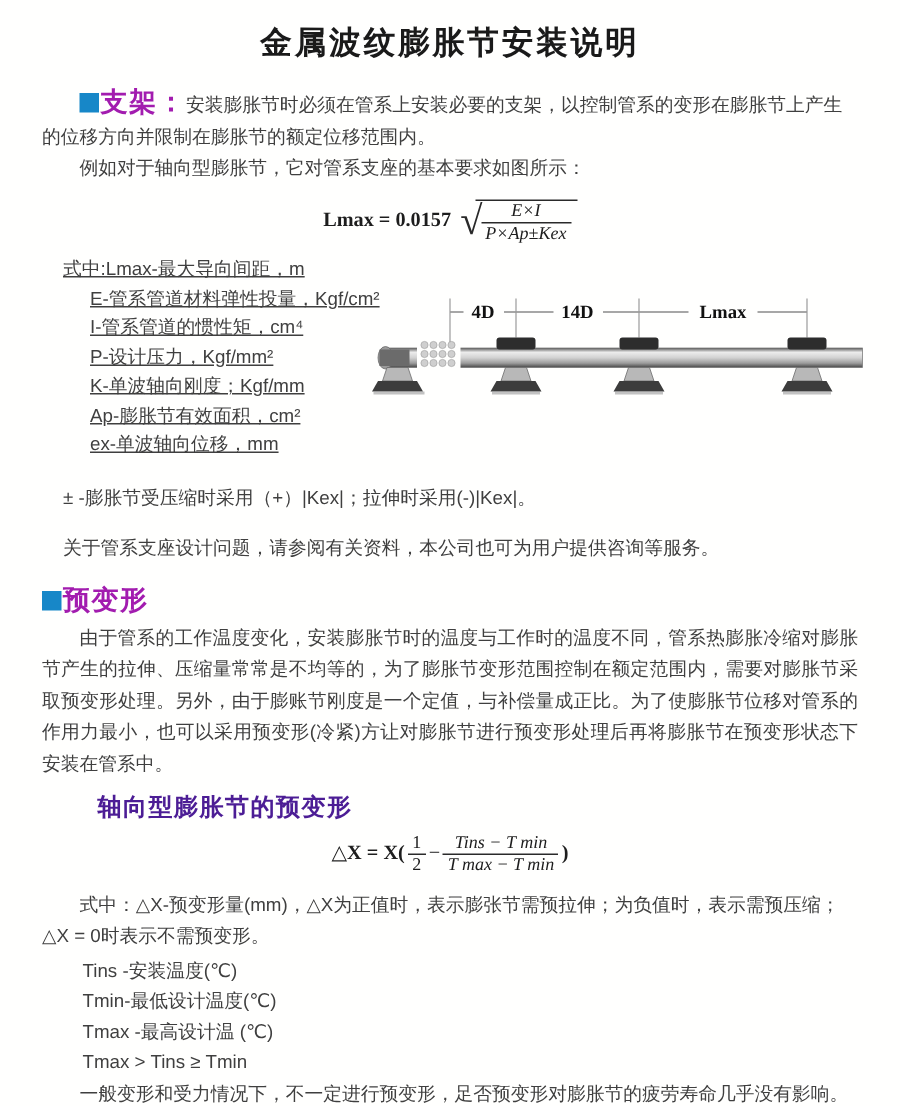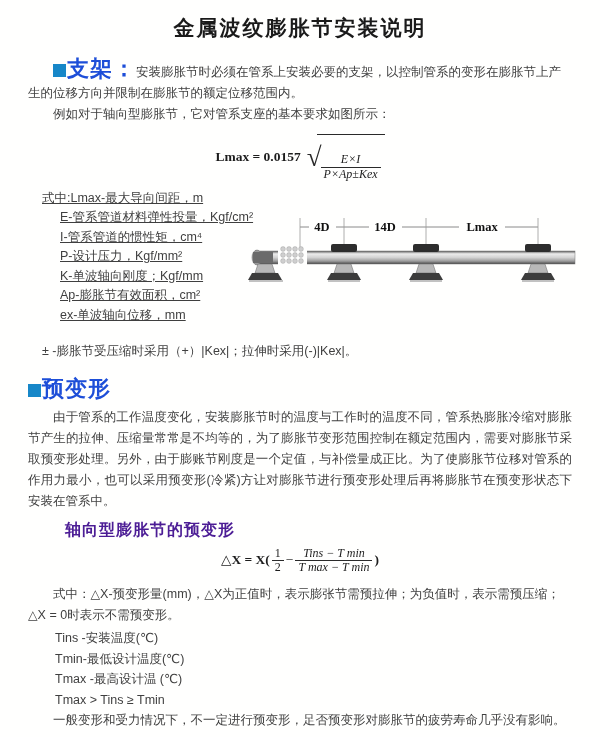--- a/index.html
+++ b/index.html
@@ -6,40 +6,40 @@
   body{
     width:600px;height:737px;background:#fffffe;overflow:hidden;
     font-family:"Liberation Sans","DejaVu Sans",sans-serif;color:#3f3f3f;
   }
   .doc{position:relative;width:600px;height:737px;}
   .title{font-size:21px;font-weight:bold;color:#1a1a1a;text-align:center;
          margin:14px 0 16px;letter-spacing:2px;}
   .para{font-size:12.5px;line-height:21px;margin:0 28px;}
   .indent{text-indent:2em;}
   .justify{text-align:justify;}
-  .sec-head{color:#1d4ed8;font-size:22px;font-weight:bold;letter-spacing:1px;}
+  .sec-head{color:#a21caf;font-size:18px;font-weight:bold;letter-spacing:1px;}
   .sq{display:inline-block;width:13px;height:13px;background:#1787c8;
       margin-right:1px;vertical-align:-1px;}
   .sec-block{margin:12px 0 3px 28px;}
   .sub-head{color:#4c1d95;font-weight:bold;}
   .sub-head.axial{font-size:16px;margin:8px 0 4px 65px;letter-spacing:1px;}
   .formula-row{font-family:"Liberation Serif","DejaVu Serif",serif;
                font-size:13.5px;color:#1d1d1d;text-align:center;}
   .formula-row.lmax{margin:9px 0 7px;}
   .formula-row.ax{margin:6px 0 9px;}
   .f-bold{font-weight:bold;}
   .f-it{font-style:italic;}
   .frac{display:inline-block;vertical-align:middle;text-align:center;
         font-size:12px;line-height:1.15;margin:0 2px;}
   .frac .num{display:block;padding:0 3px;border-bottom:1px solid #2a2a2a;}
   .frac .den{display:block;padding:0 3px;}
   .radical{font-size:27px;font-weight:400;vertical-align:middle;
            margin-left:6px;margin-right:-5px;color:#2a2a2a;}
   .radicand{display:inline-block;vertical-align:middle;
-            border-top:1.4px solid #2a2a2a;padding:18px 2px 0 2px;}
+            border-top:1.4px solid #2a2a2a;padding:0 2px 0 2px;}
   .vars{position:relative;margin-top:4px;height:140px;text-decoration:underline;}
   .var-line{font-size:12.5px;line-height:19.5px;margin-left:42px;white-space:nowrap;}
   .var-line.sub{margin-left:60px;}
   .note-line{font-size:12.5px;line-height:21px;margin:12px 28px 0 42px;}
   .diagram{position:absolute;top:18px;right:8px;}
   .defs-block{margin:2px 0 0 0;}
   .def-line{font-size:12.5px;line-height:20.5px;margin-left:55px;}
 </style>
 </head>
 <body>
@@ -129,20 +129,21 @@
       <g>
         <rect x="278" y="37" width="26" height="8" rx="2" fill="#2d2d2d"></rect>
         <polygon points="284,57 298,57 301,66 281,66" fill="#b8b8b8" stroke="#666" stroke-width="0.5"></polygon>
         <polygon points="278,66 304,66 308,73 274,73" fill="#3c3c3c"></polygon>
         <rect x="275" y="73" width="32" height="2" fill="#9a9a9a" opacity="0.6"></rect>
       </g>
     </svg>
   </div>
 
   <div class="note-line">± -膨胀节受压缩时采用（+）|Kex|；拉伸时采用(-)|Kex|。</div>
+  <div class="note-line">关于管系支座设计问题，请参阅有关资料，本公司也可为用户提供咨询等服务。</div>
 
   <div class="sec-block"><span class="sec-head"><span class="sq"></span><span>预变形</span></span></div>
 
   <p class="para indent justify">由于管系的工作温度变化，安装膨胀节时的温度与工作时的温度不同，管系热膨胀冷缩对膨胀节产生的拉伸、压缩量常常是不均等的，为了膨胀节变形范围控制在额定范围内，需要对膨胀节采取预变形处理。另外，由于膨账节刚度是一个定值，与补偿量成正比。为了使膨胀节位移对管系的作用力最小，也可以采用预变形(冷紧)方让对膨胀节进行预变形处理后再将膨胀节在预变形状态下安装在管系中。</p>
 
   <div class="sub-head axial">轴向型膨胀节的预变形</div>
 
   <div class="formula-row ax">
     <span class="f-bold">△X = X(</span><span class="frac"><span class="num">1</span><span class="den">2</span></span><span>−</span><span class="frac"><span class="num f-it">Tins − T min</span><span class="den f-it">T max − T min</span></span><span class="f-bold">)</span>
   </div>

